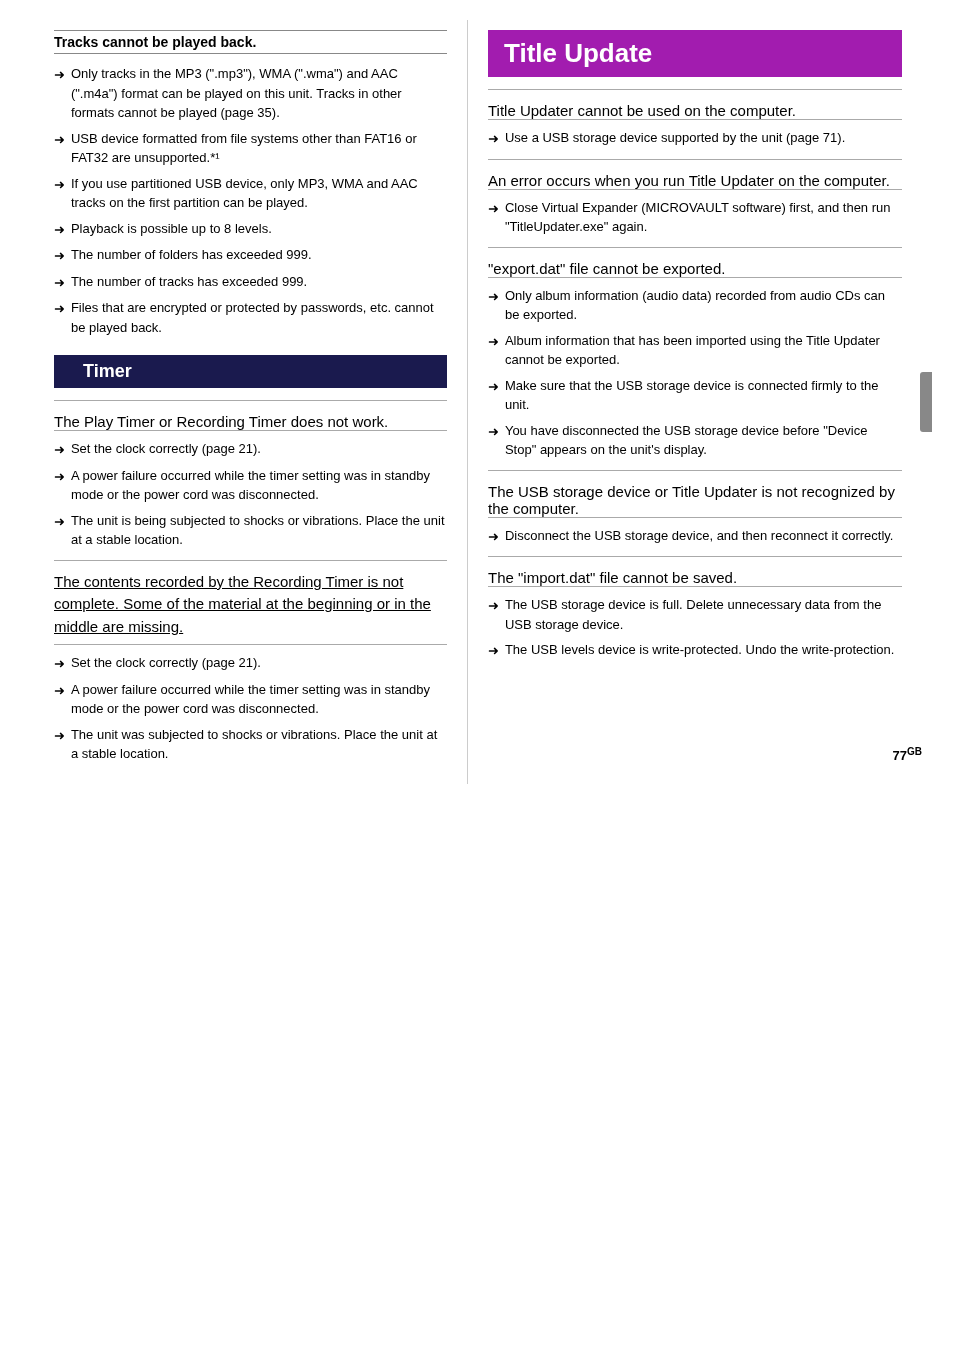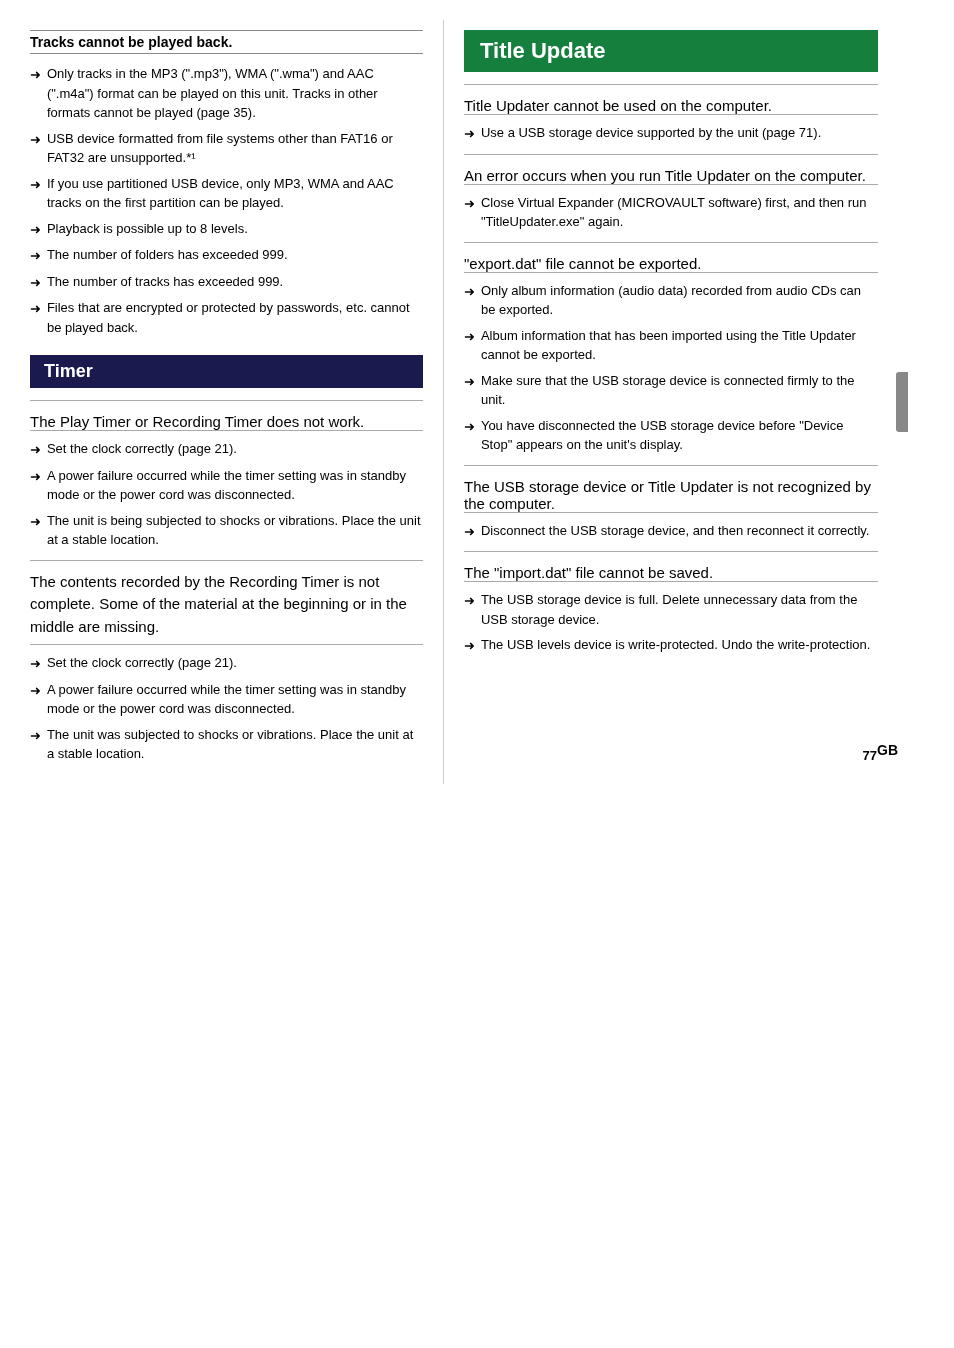--- a/index.html
+++ b/index.html
@@ -14,39 +14,40 @@
     .page {
       display: flex;
       flex-direction: row;
       padding: 20px 0;
       width: 954px;
     }
     .left-col {
       width: 444px;
       padding: 10px 20px 10px 30px;
       border-right: 1px solid #ccc;
+      margin-left: 24px;
     }
     .right-col {
       width: 464px;
       padding: 10px 30px 10px 20px;
       position: relative;
     }
     .section-title {
       font-size: 14px;
       font-weight: bold;
       color: #000;
       border-top: 1px solid #888;
       border-bottom: 1px solid #888;
       padding: 3px 0;
       margin-bottom: 10px;
     }
     .section-header-box {
-      background: #15803d;
+      background: #a21caf;
       color: #fff;
-      font-size: 22px;
+      font-size: 26px;
       font-weight: bold;
       padding: 8px 16px;
       margin-bottom: 12px;
     }
     .subsection-title {
       font-size: 15px;
       font-weight: normal;
       color: #000;
       border-bottom: 1px solid #aaa;
       margin-bottom: 8px;
@@ -76,38 +77,38 @@
       color: #333;
       margin-top: 8px;
       margin-bottom: 14px;
       line-height: 1.5;
     }
     .timer-box {
       background: #1a1a4e;
       color: #fff;
       font-size: 18px;
       font-weight: bold;
-      padding: 6px 14px;
+      padding: 6px 29px;
       margin-bottom: 12px;
       margin-top: 18px;
     }
     hr.section-divider {
       border: none;
       border-top: 1px solid #aaa;
       margin: 10px 0;
     }
     .page-num {
       position: absolute;
       right: 10px;
       bottom: 20px;
       font-size: 13px;
       font-weight: bold;
     }
     .gb-super {
-      font-size: 14px;
+      font-size: 10px;
       vertical-align: super;
       text-align: center;
     }
     .right-tab {
       position: absolute;
       right: 0;
       top: 50%;
       transform: translateY(-50%);
       background: #888;
       width: 12px;
@@ -116,20 +117,21 @@
     }
     .large-body-text {
       font-size: 15px;
       font-weight: normal;
       color: #000;
       line-height: 1.5;
       border-bottom: 1px solid #aaa;
       padding-bottom: 6px;
       margin-bottom: 8px;
       margin-top: 10px;
+      text-decoration: underline;
     }
   </style>
 </head>
 <body>
 
 <div class="page">
 
   <div class="left-col">
 
     <div class="section-title">Tracks cannot be played back.</div>

